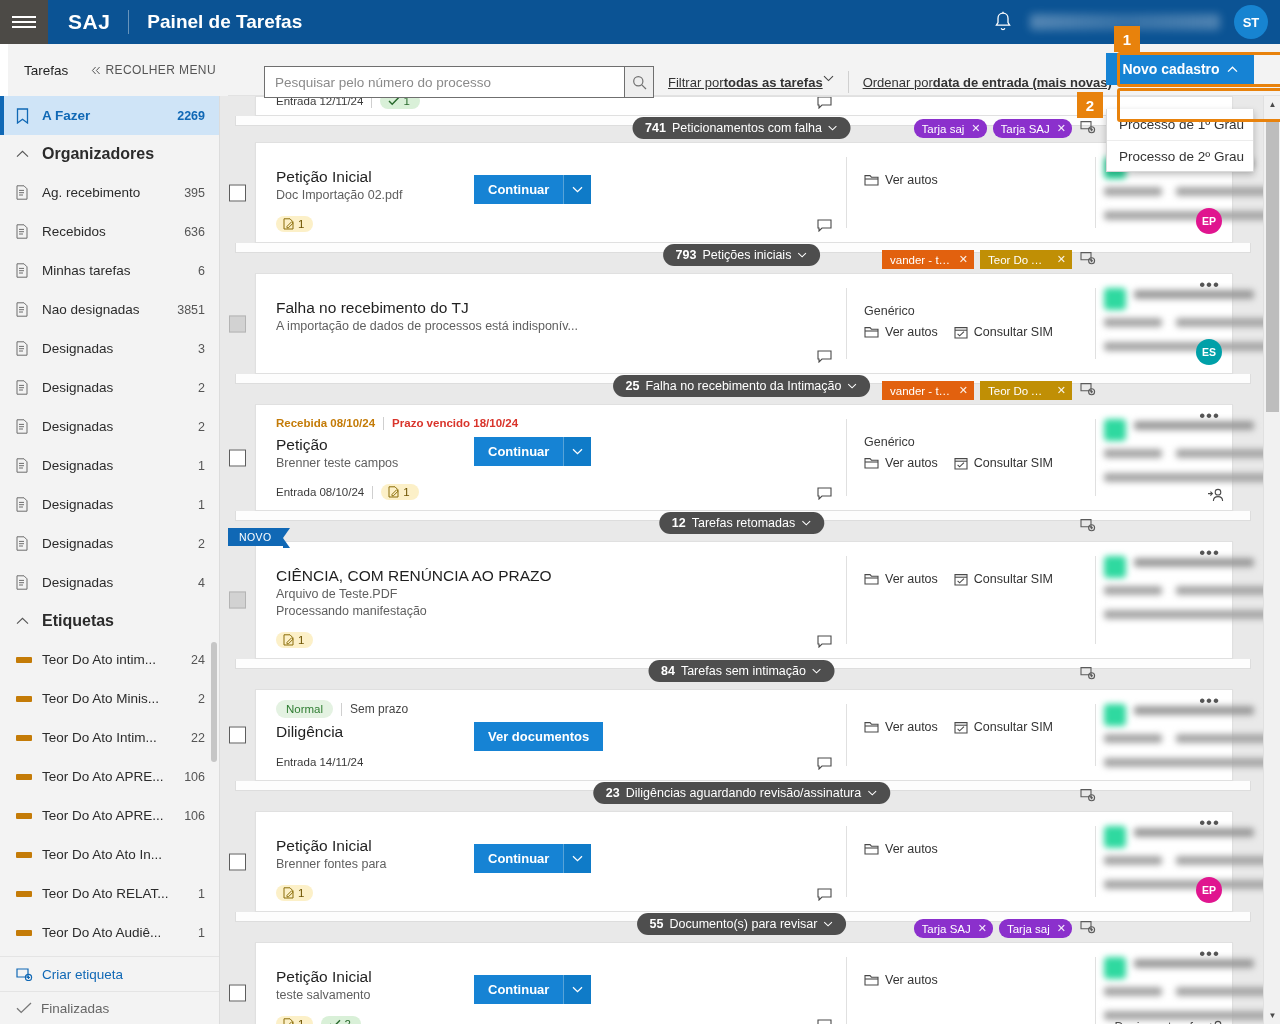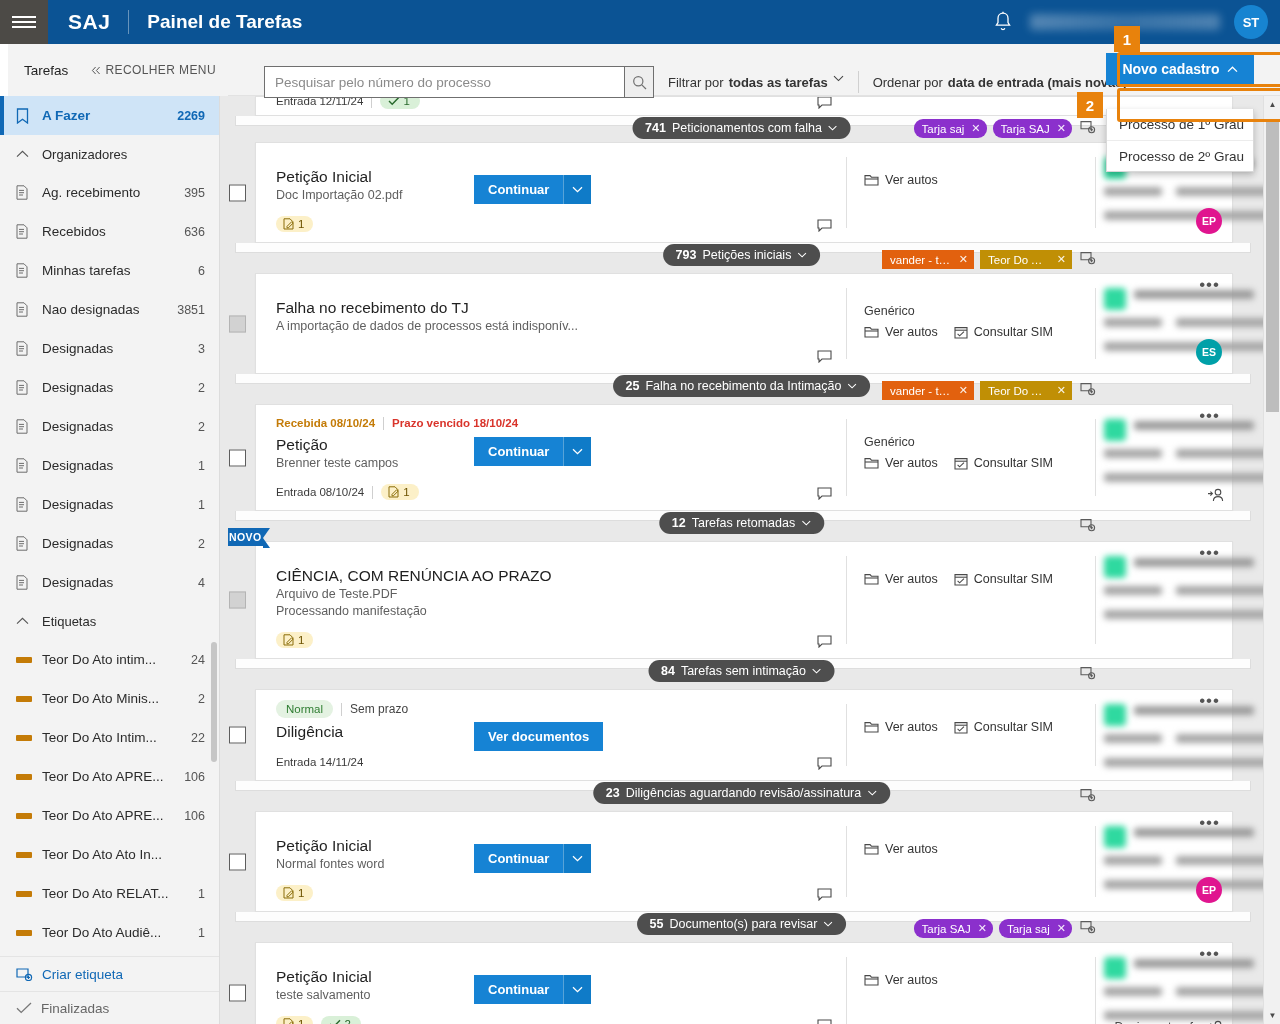--- a/index.html
+++ b/index.html
@@ -65,22 +65,22 @@
     width: 360px; height: 32px; border: 1px solid #6f6f6f; border-right: none;
     background: #fff; font-size: 13.5px; color: #333; padding: 0 10px;
     font-family: "Liberation Sans", sans-serif; outline: none;
   }
   .search-input::placeholder { color: #8a8a8a; }
   .search-btn {
     width: 30px; height: 32px; border: 1px solid #6f6f6f; background: #eeeeee;
     display: flex; align-items: center; justify-content: center; cursor: pointer;
   }
   .filter-item {
-    font-size: 13px; color: #333; display: flex; align-items: flex-start; gap: 5px;
-    padding: 0 14px; cursor: pointer; white-space: nowrap;
+    font-size: 13px; color: #333; display: flex; align-items: flex-start; 
+    padding: 0 14px; cursor: pointer; white-space: nowrap; text-decoration: underline;
   }
   .filter-item b { font-weight: bold; }
   .filter-sep { width: 1px; height: 22px; background: #d0d0d0; }
 
   
   .novo-wrap { position: absolute; right: 26px; top: 53px; z-index: 50; }
   .novo-btn {
     width: 148px; height: 32px; background: #1683d4; color: #fff;
     font-size: 14px; font-weight: bold; display: flex; align-items: center;
     justify-content: center; gap: 7px; cursor: pointer;
@@ -118,21 +118,21 @@
   .side-item .txt { flex: 1; white-space: nowrap; overflow: hidden; text-overflow: ellipsis; }
   .side-item .cnt { font-size: 12.5px; color: #555; margin-left: 8px; }
   .side-item.active {
     background: #cfe4f7; color: #1068b5; font-weight: bold;
     border-left: 4px solid #1068b5; padding-left: 12px;
   }
   .side-item.active .ico { color: #1068b5; }
   .side-item.active .cnt { color: #1068b5; font-weight: bold; }
   .side-group {
     height: 38px; display: flex; align-items: center; padding: 0 14px 0 16px;
-    font-size: 13px; color: #2b2b2b;
+    font-size: 16px; color: #2b2b2b; font-weight: bold;
   }
   .side-group .ico { width: 26px; display: flex; align-items: center; color: #5b5b5b; }
   .tag-swatch { width: 16px; height: 6px; background: #c47b07; border-radius: 1px; }
   .etq-list { position: relative; }
   .etq-scrollbar {
     position: absolute; right: 2px; top: 2px; width: 6px; height: 120px;
     background: #c6c6c6; border-radius: 3px;
   }
   .side-bottom {
     position: absolute; left: 0; right: 0; bottom: 0; height: 68px; background: #f3f3f3;
@@ -259,21 +259,21 @@
   .sep-chip {
     position: absolute; right: 30px; bottom: -13px; background: #4e4e4e; color: #fff;
     border-radius: 13px; height: 22px; padding: 0 13px; font-size: 12.5px;
     display: inline-flex; align-items: center; gap: 6px; z-index: 5; cursor: pointer;
   }
   .sep-chip b { font-weight: bold; }
   .sep-chip-center { left: 50%; right: auto; transform: translateX(-50%); }
 
   .novo-flag {
     position: absolute; left: 8px; top: -13px; background: #1068b5; color: #fff;
-    font-size: 10.5px; font-weight: bold; padding: 3px 1px; letter-spacing: .4px; z-index: 6;
+    font-size: 10.5px; font-weight: normal; padding: 3px 11px; letter-spacing: .4px; z-index: 6;
   }
   .novo-flag::after {
     content: ""; position: absolute; right: -7px; top: 0; border-top: 10px solid #1068b5;
     border-bottom: 10px solid #1068b5; border-right: 7px solid transparent;
   }
   .caret-dn { display:inline-block; }
 </style>
 </head>
 <body>
 
@@ -1001,21 +1001,21 @@
               <path d="M1 1.2 5.5 5.6 10 1.2" stroke="#fff" stroke-width="1.2" fill="none"></path>
             </svg>
           </div>
         </div>
         <div class="card-block" style="margin-bottom: 20px;">
           <div class="card">
             <span class="chk"></span>
             <div class="card-left">
               <div class="meta-row" style="min-height:10px"></div>
               <div class="card-title">Petição Inicial</div>
-              <div class="card-sub">Normal fontes word</div>
+              <div class="card-sub">Brenner fontes para</div>
               <div class="badges-row">
                 <span class="badge-doc">
                   <svg width="12" height="12" viewBox="0 0 12 12" fill="none" stroke="#8a6d08" stroke-width="1">
                     <path d="M1 .8h6l3 3V11H1z"></path>
                     <path d="M4 8.4 8.6 3.8l1.4 1.4L5.4 9.8H4z"></path>
                   </svg>
                   <span>1</span>
                 </span>
               </div>
               <div class="action-cluster">

